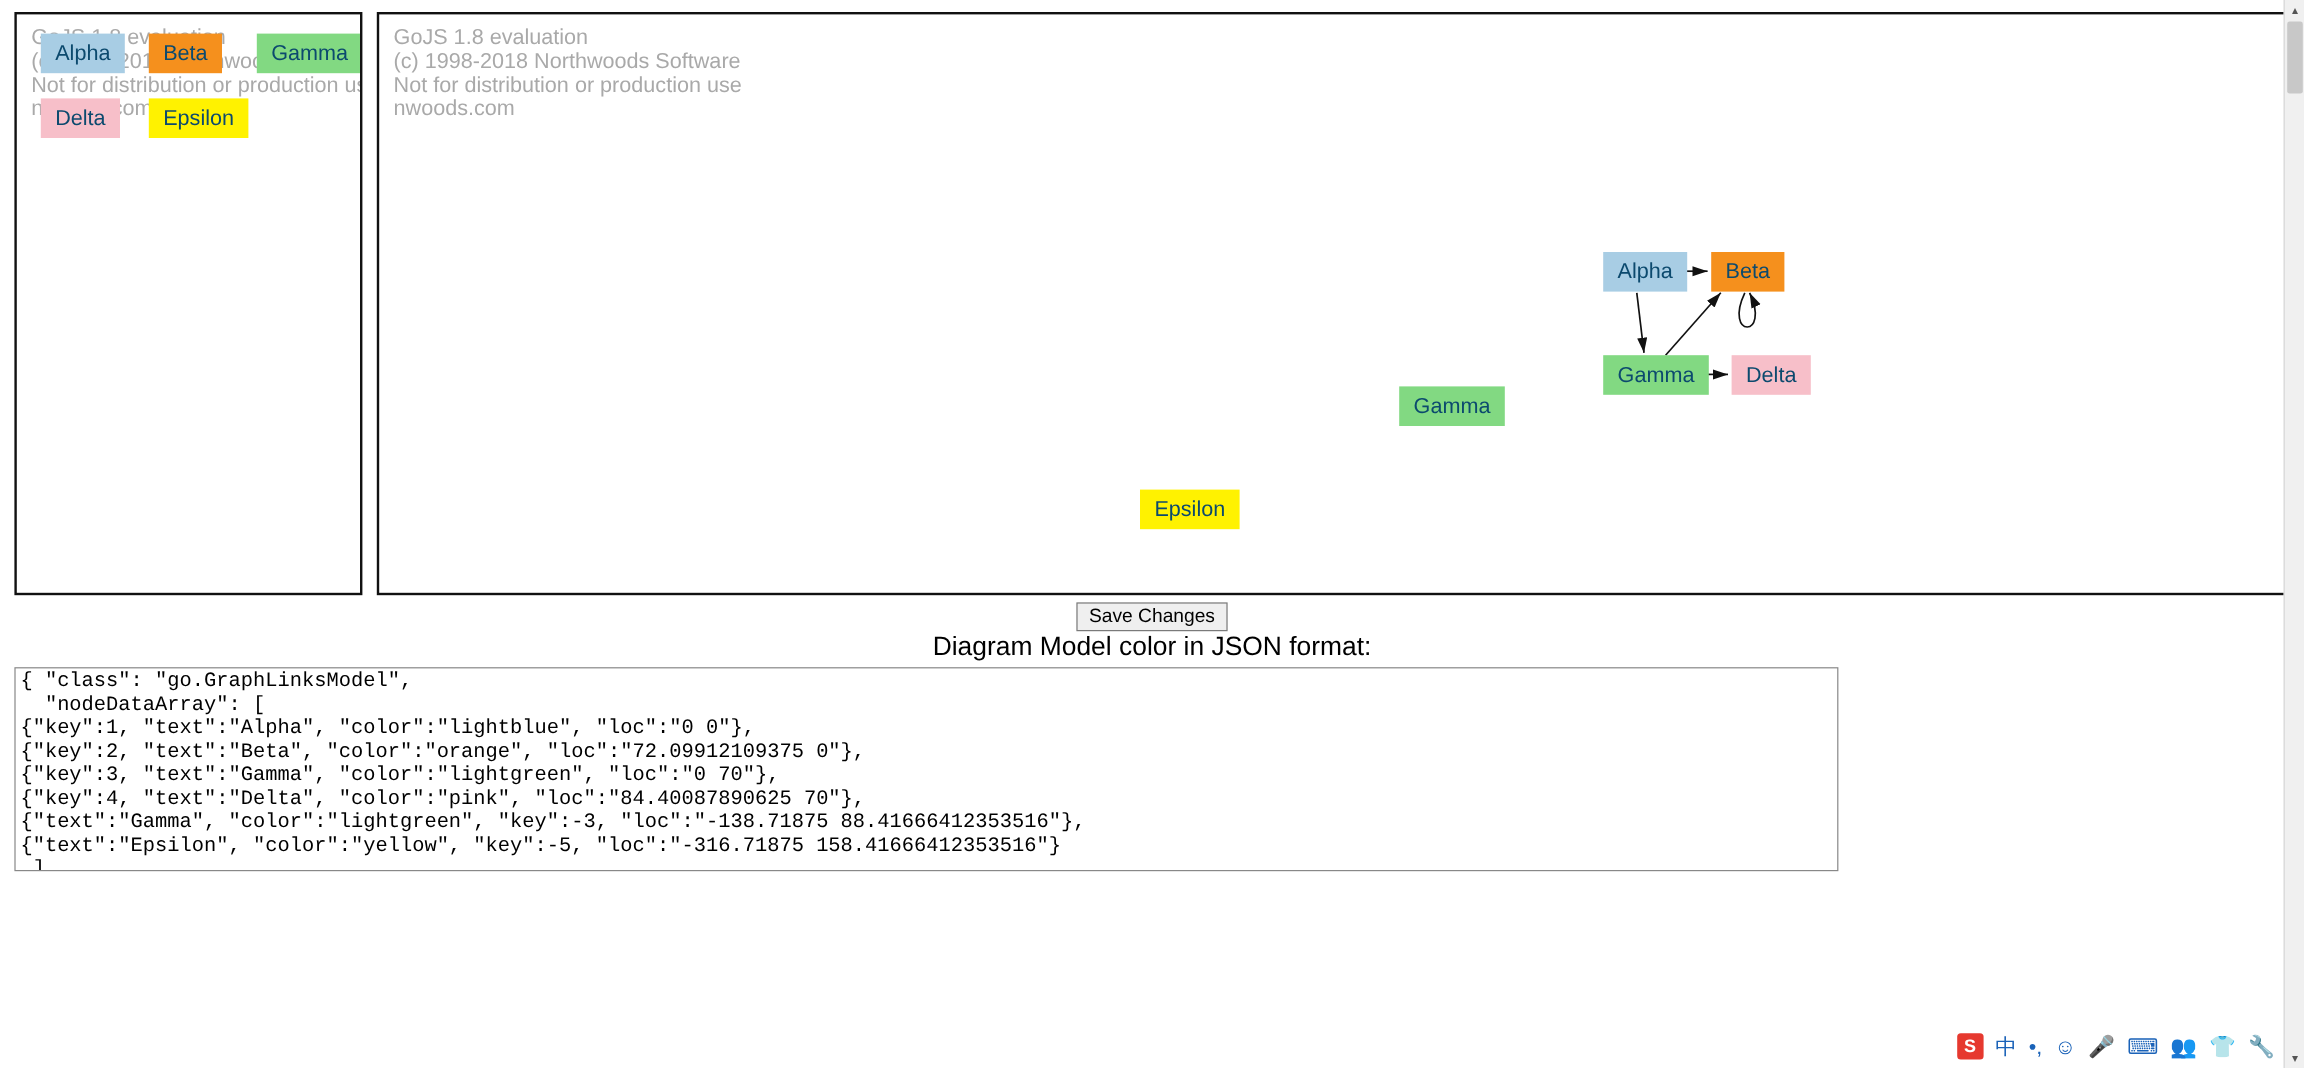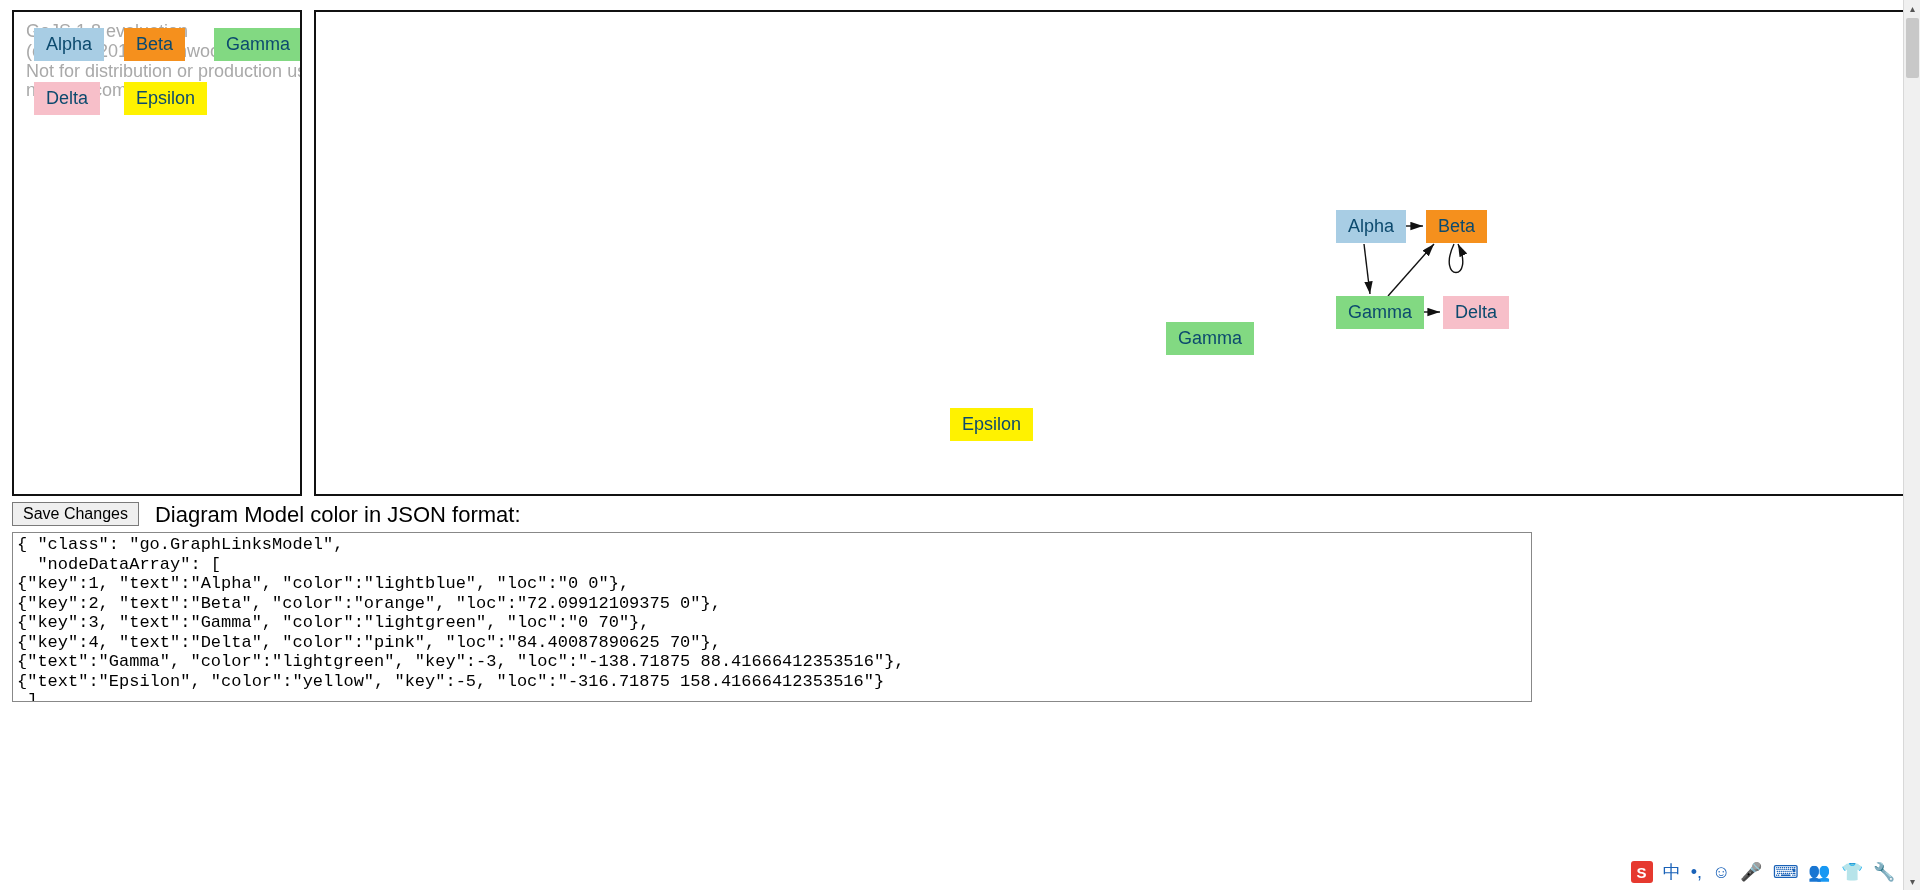--- a/index.html
+++ b/index.html
@@ -52,22 +52,23 @@
   svg.edges {
     position: absolute;
     top: 0; left: 0;
     width: 100%; height: 100%;
     pointer-events: none;
     z-index: 2;
   }
   .below { margin-top: 6px; }
   .row {
     display: flex;
-    align-items: flex-start;
-    gap: 16px;
+    align-items: center;
+    gap: 0;
+    flex-direction: column;
   }
   button.save {
     font-family: Arial, sans-serif;
     font-size: 16px;
     padding: 2px 10px;
     background: #efefef;
     border: 1px solid #7a7a7a;
     cursor: pointer;
   }
   .json-label {
@@ -142,20 +143,24 @@
       <div id="palette-nodes">
           <div class="node interactable" style="left: 20px; top: 16px; background: rgb(168, 205, 228);">Alpha</div>
           <div class="node interactable" style="left: 110px; top: 16px; background: rgb(245, 144, 29);">Beta</div>
           <div class="node interactable" style="left: 200px; top: 16px; background: rgb(130, 217, 130);">Gamma</div>
           <div class="node interactable" style="left: 20px; top: 70px; background: rgb(247, 191, 201);">Delta</div>
           <div class="node interactable" style="left: 110px; top: 70px; background: rgb(255, 242, 0);">Epsilon</div>
         </div>
     </div>
 
     <div class="panel diagram">
+      <div class="watermark"><span>GoJS 1.8 evaluation</span>
+<span>(c) 1998-2018 Northwoods Software</span>
+<span>Not for distribution or production use</span>
+<span>nwoods.com</span></div>
 
       <svg class="edges">
         <defs>
           <marker id="arrow" markerWidth="10" markerHeight="10" refX="9" refY="3" orient="auto">
             <path d="M0,0 L0,6 L9,3 z" fill="#111"></path>
           </marker>
         </defs>
 
         <line x1="1083" y1="214" x2="1107" y2="214" stroke="#111" stroke-width="1.4" marker-end="url(#arrow)"></line>
 

